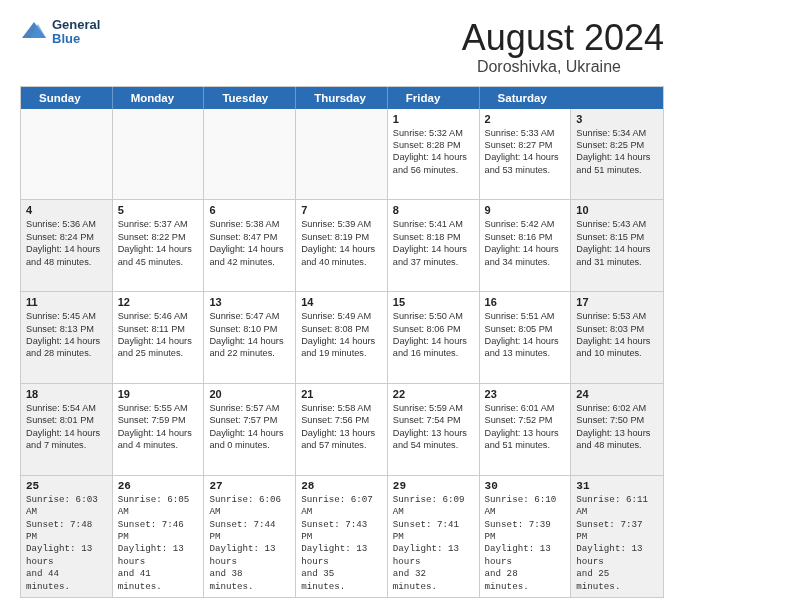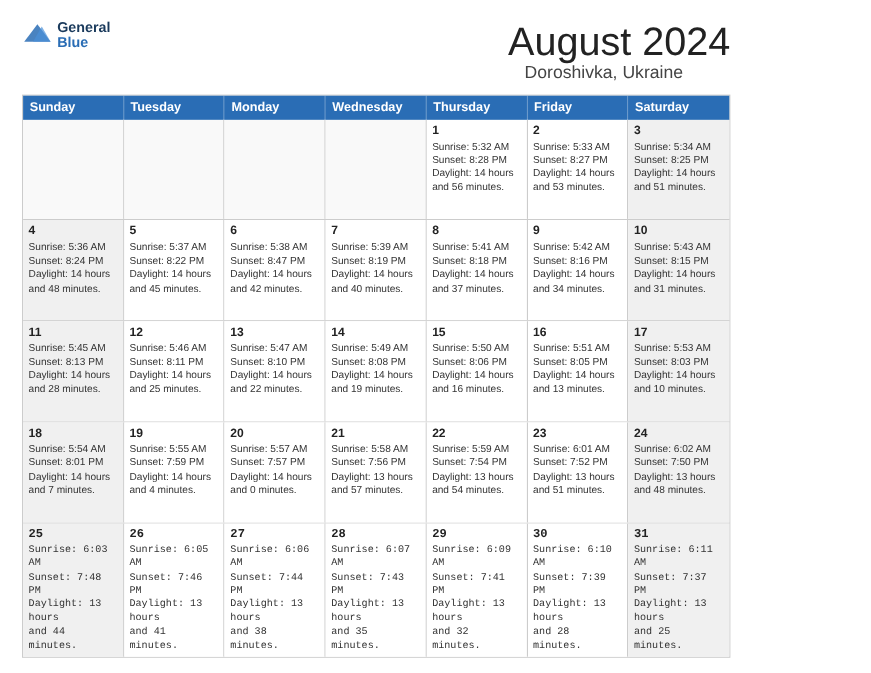--- a/index.html
+++ b/index.html
@@ -59,20 +59,21 @@
       grid-template-columns: repeat(7, 1fr);
       background: #2a6db5;
     }
     .cal-header-cell {
       color: #fff;
       font-size: 11.5px;
       font-weight: bold;
       padding: 5px 6px;
       text-align: left;
       border-right: 1px solid rgba(255,255,255,0.3);
+      margin-left: 12px;
     }
     .cal-header-cell:last-child { border-right: none; }
     .cal-body {
       flex: 1;
       display: flex;
       flex-direction: column;
     }
     .cal-row {
       display: grid;
       grid-template-columns: repeat(7, 1fr);
@@ -123,23 +124,22 @@
     </div>
     <div class="title-block">
       <div class="main-title">August 2024</div>
       <div class="subtitle">Doroshivka, Ukraine</div>
     </div>
   </div>
 
   <div class="calendar">
     <div class="cal-header">
       <div class="cal-header-cell">Sunday</div>
+      <div class="cal-header-cell">Monday</div>
       <div class="cal-header-cell">Tuesday</div>
-      <div class="cal-header-cell">Monday</div>
-      <div class="cal-header-cell">Wednesday</div>
       <div class="cal-header-cell">Thursday</div>
       <div class="cal-header-cell">Friday</div>
       <div class="cal-header-cell">Saturday</div>
     </div>
     <div class="cal-body" id="cal-body">
     <div class="cal-row">
           <div class="cal-cell empty"></div>
           <div class="cal-cell empty"></div>
           <div class="cal-cell empty"></div>
           <div class="cal-cell empty"></div>

